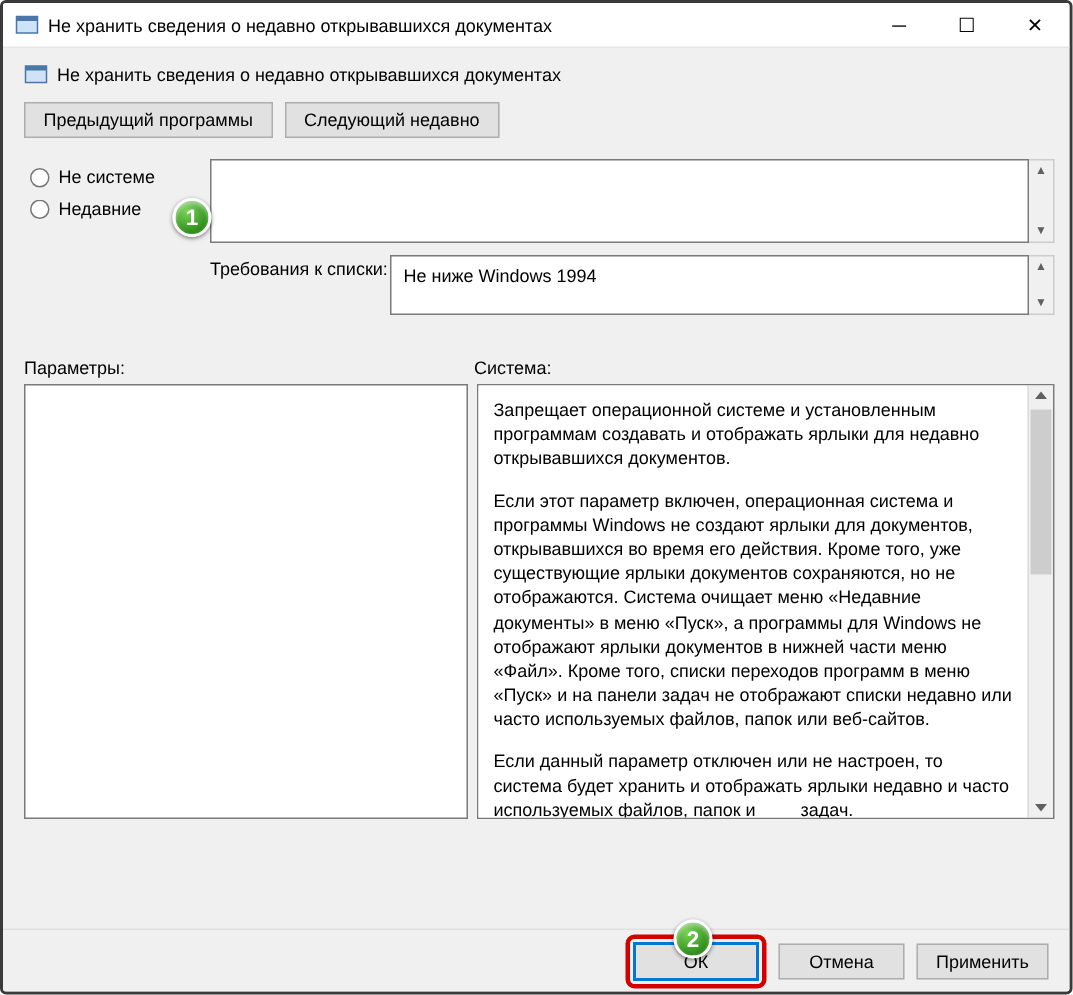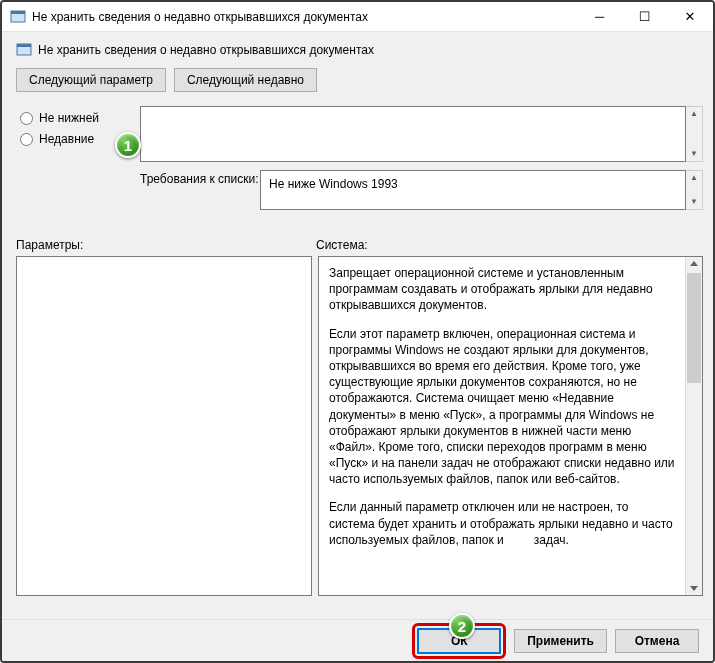--- a/index.html
+++ b/index.html
@@ -51,42 +51,42 @@
     flex:1; height:56px; border:1px solid #7a7a7a; background:#fff; font:inherit;
     resize:none; padding:2px 4px;
   }
   .version-box {
     flex:1; border:1px solid #7a7a7a; background:#fff; padding:6px 8px; height:40px; display:flex; align-items:flex-start;
   }
   .fake-scroll { width:17px; background:#f0f0f0; border:1px solid #cdcdcd; border-left:none; display:flex; flex-direction:column; justify-content:space-between; align-items:center;}
   .fake-scroll span{font-size:8px; color:#606060; line-height:14px;}
   .section-labels { display:flex; margin-top:20px; margin-bottom:4px; padding-left:4px;align-items:center;}
   .section-labels .left{ width:300px;}
-  .panels { display:flex; gap:6px; height:340px; padding-left:4px;}
+  .panels { display:flex; gap:6px; height:290px; padding-left:4px;}
   .panel { border:1px solid #7a7a7a; background:#fff; }
   .panel.params { width:296px;}
   .panel.help-wrap { flex:1; display:flex;}
   .panel.help { flex:1; border:none; padding:8px 10px; font-size:12px; line-height:1.35; overflow:hidden;}
   .panel.help p { margin:0 0 12px 0;}
   .scrollbar-v {
     width:17px; background:#f0f0f0; border-left:1px solid #dcdcdc; position:relative;
   }
   .scrollbar-v::before, .scrollbar-v::after{
     content:""; position:absolute; left:4px; width:0; height:0;
     border-left:4px solid transparent; border-right:4px solid transparent;
   }
   .scrollbar-v::before{ top:4px; border-bottom:5px solid #606060;}
   .scrollbar-v::after{ bottom:4px; border-top:5px solid #606060;}
   .scrollbar-v .thumb{ position:absolute; top:16px; left:1px; right:1px; height:110px; background:#cdcdcd;}
   .footer {
     position:absolute; bottom:0; left:0; right:0; height:42px; background:#f0f0f0;
     display:flex; justify-content:flex-end; align-items:center; gap:8px; padding:0 14px;
     border-top:1px solid #e0e0e0;
   }
-  .footer button.std{ min-width:84px;font-weight:bold;}
+  .footer button.std{ min-width:84px;}
   .ok-wrap{ position:relative; }
   .ok-highlight{
     border:3px solid #d40000; border-radius:6px; padding:2px;
   }
   .ok-highlight button.std{
     border:2px solid #0078d7; background:#e1e1e1; min-width:84px;
   }
   .badge{
     position:absolute; width:26px; height:26px; border-radius:50%;
     background: radial-gradient(circle at 35% 30%, #7bd35a, #2f8f1a 70%);
@@ -121,50 +121,50 @@
     <span class="tb-icon">
       <svg class="doc-icon" viewBox="0 0 16 16">
           <rect x="1" y="2" width="14" height="11" fill="#cfe3f6" stroke="#4a77a8"></rect>
           <rect x="1" y="2" width="14" height="3" fill="#4a77a8"></rect>
         </svg>
     </span>
     <span>Не хранить сведения о недавно открывавшихся документах</span>
   </div>
 
   <div class="nav-btns">
-    <button class="std">Следующий параметр</button>
+    <button class="std">Предыдущий программы</button>
     <button class="std">Следующий недавно</button>
   </div>
 
   <div class="row-radios">
     <div class="radio-col">
       <label class="radio-item">
         <input type="radio" name="state" style="">
-        <span>Не нижней</span>
+        <span>Не системе</span>
       </label>
       <label class="radio-item">
         <input type="radio" name="state" style="">
         <span>Недавние</span>
       </label>
     </div>
 
     <div class="mid-col">
       <div class="field-row">
         <div class="textarea-wrap">
           <textarea class="comment" style=""></textarea>
           <div class="fake-scroll">
               <span>▲</span>
               <span>▼</span>
             </div>
         </div>
       </div>
       <div class="field-row">
         <div class="field-label">Требования к списки:</div>
         <div class="textarea-wrap">
-          <div class="version-box">Не ниже Windows 1993</div>
+          <div class="version-box">Не ниже Windows 1994</div>
           <div class="fake-scroll">
               <span>▲</span>
               <span>▼</span>
             </div>
         </div>
       </div>
     </div>
   </div>
 
   <div class="section-labels">
@@ -188,18 +188,18 @@
     </div>
   </div>
 </div>
 
 <div class="footer">
   <div class="ok-wrap">
     <div class="ok-highlight">
       <button class="std">ОК</button>
     </div>
   </div>
+  <button class="std">Отмена</button>
   <button class="std">Применить</button>
-  <button class="std">Отмена</button>
 </div>
 
 <div class="badge b1">1</div>
 <div class="badge b2">2</div>
 
 </body></html>

